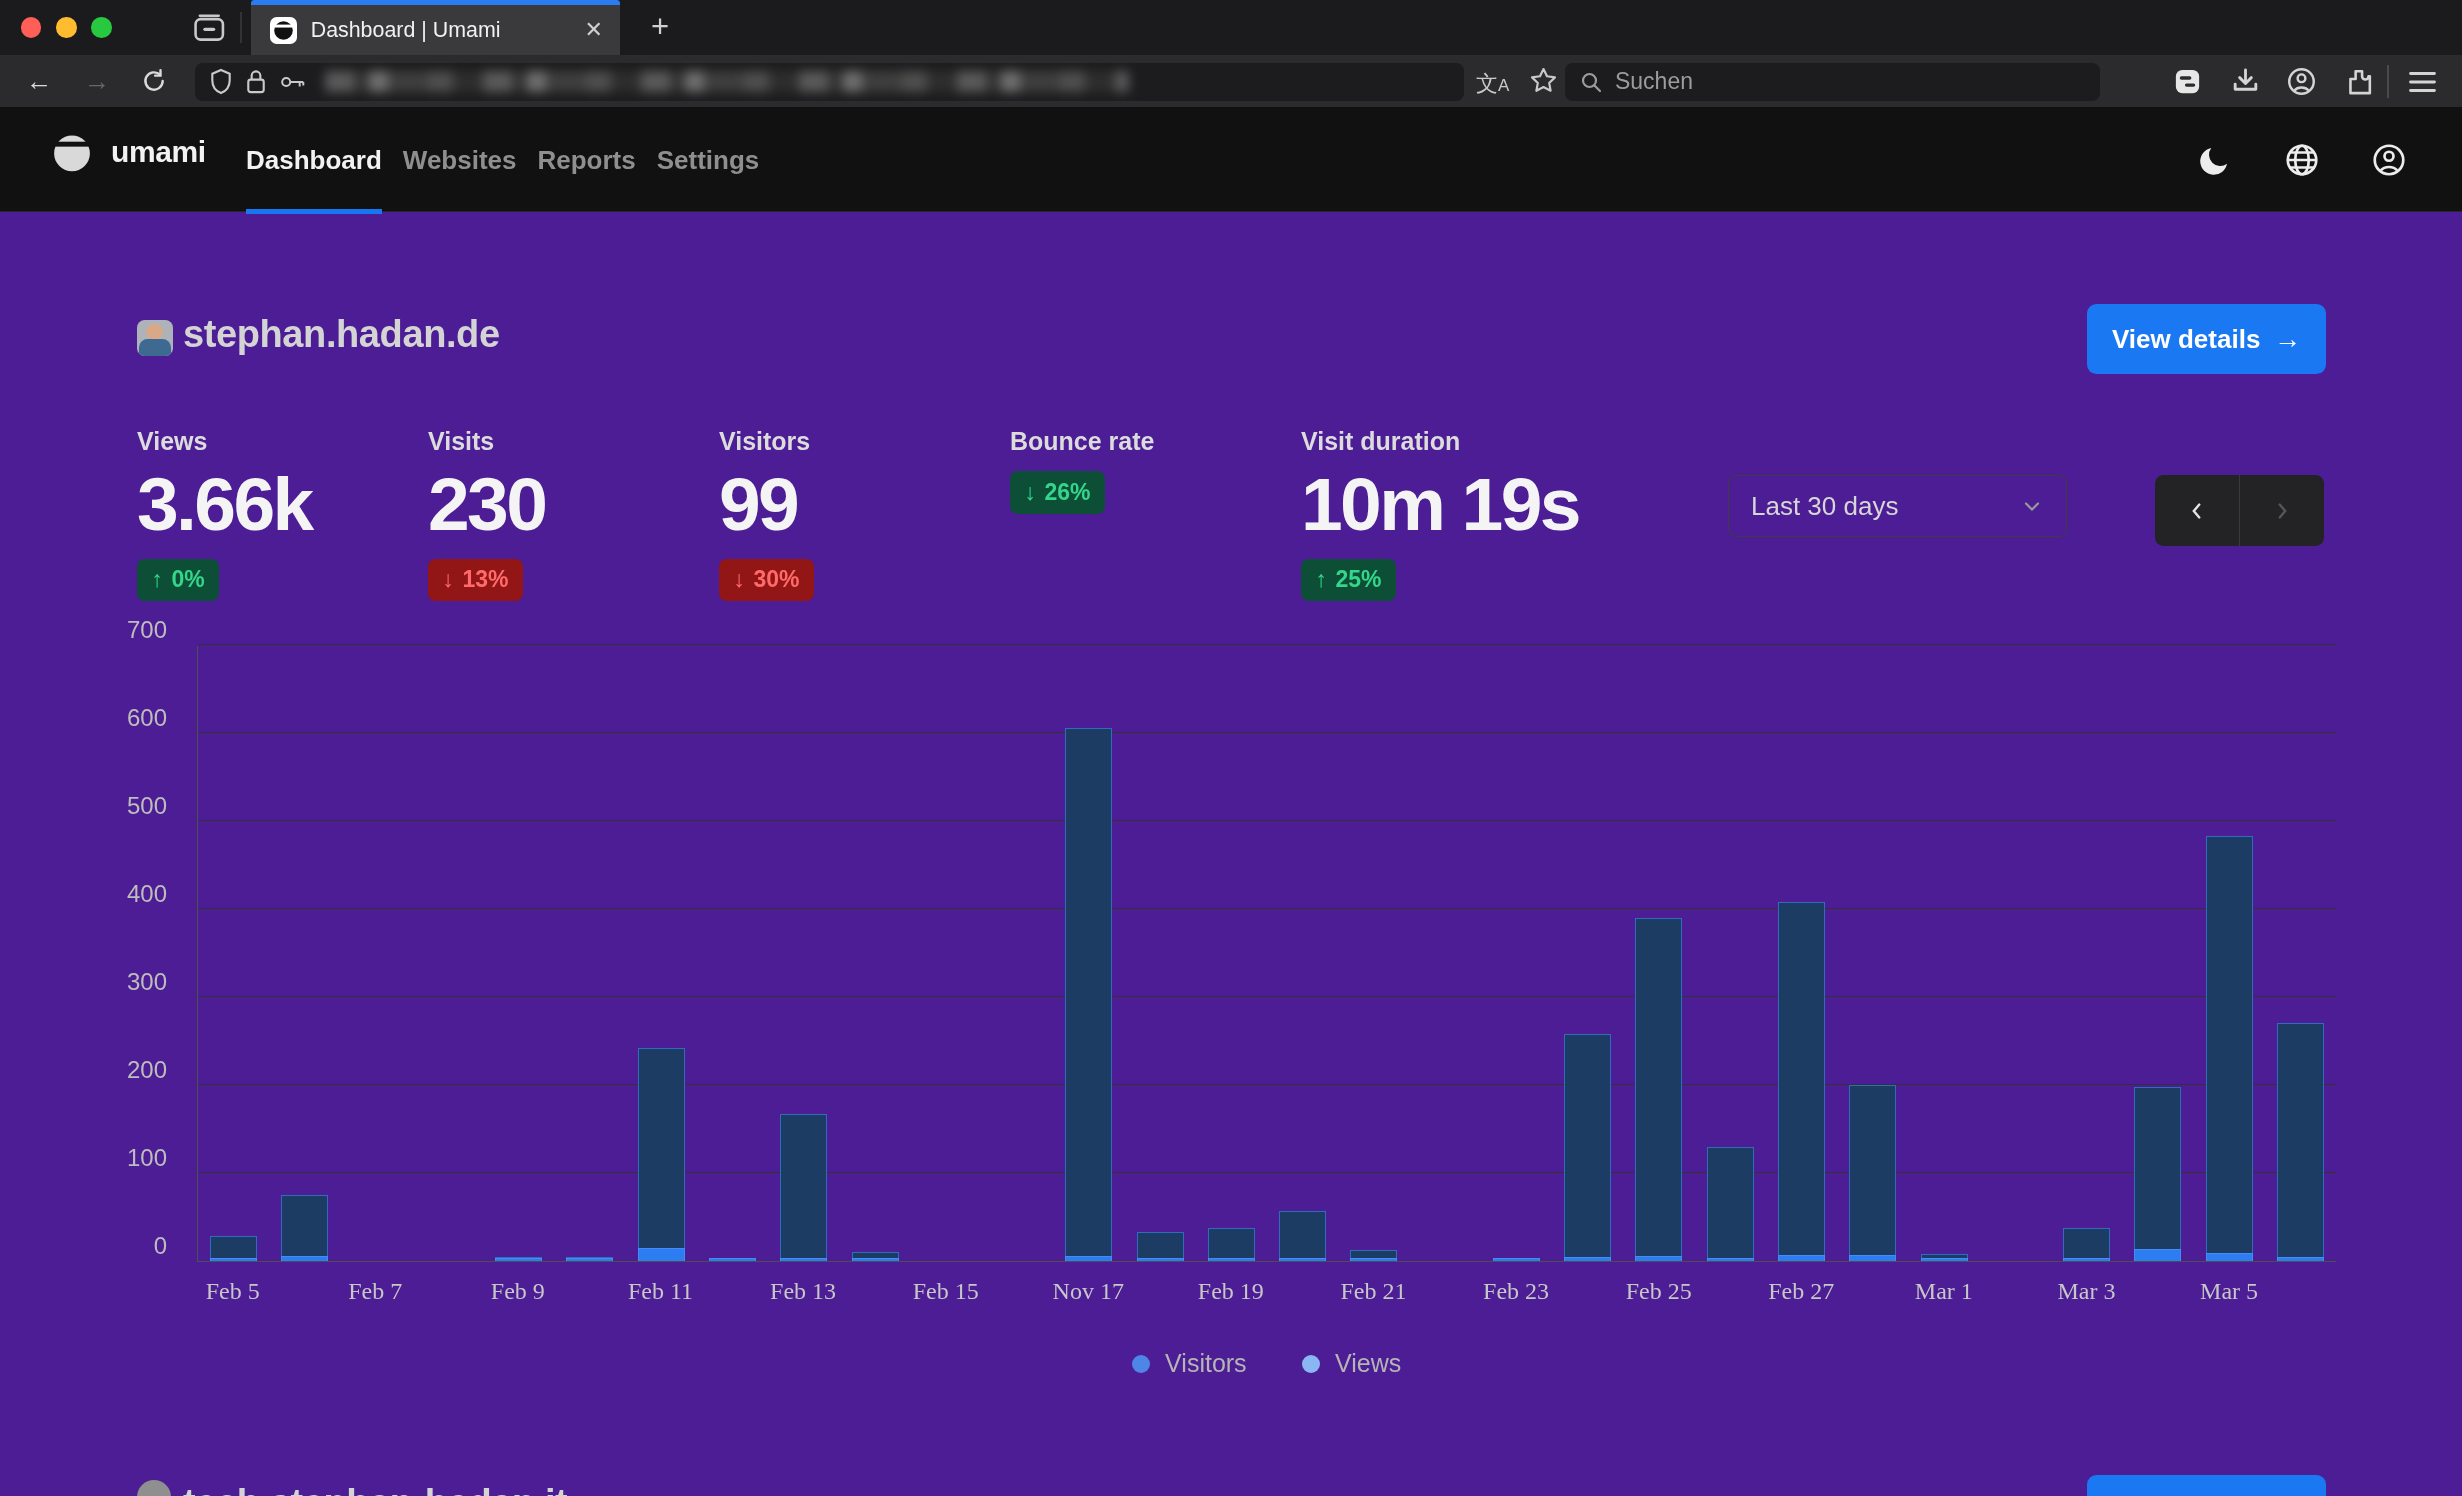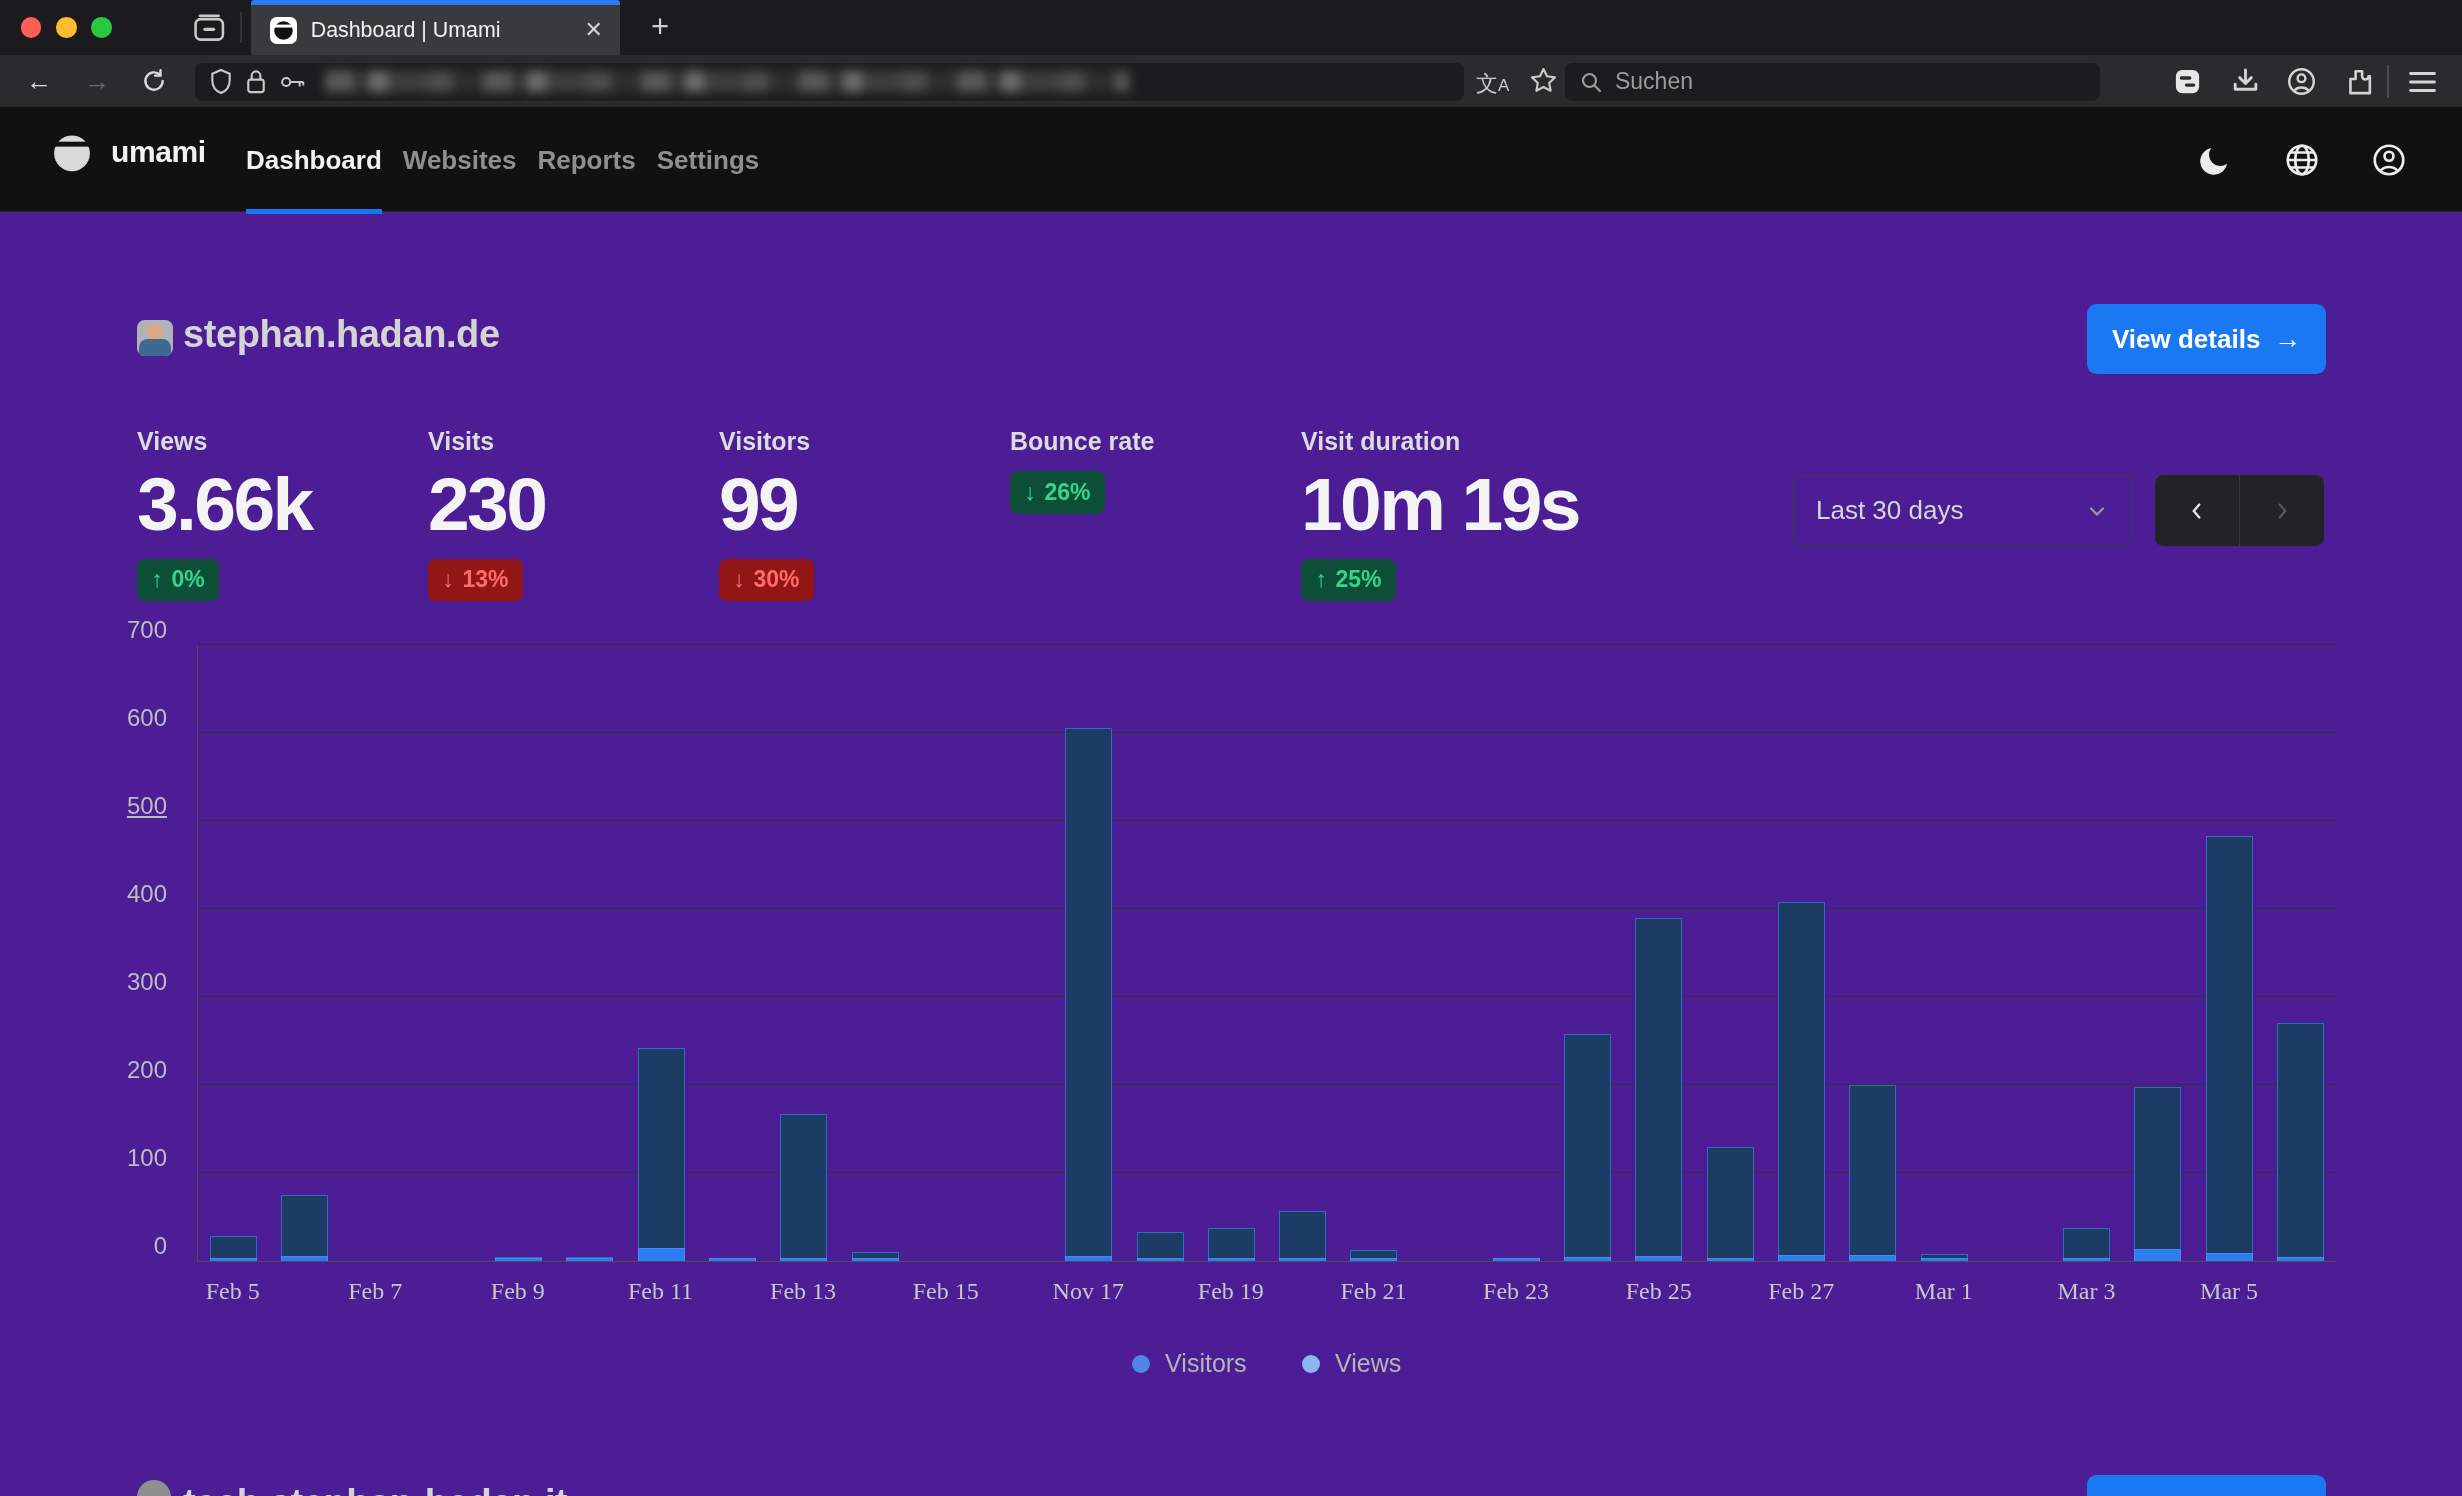--- a/index.html
+++ b/index.html
@@ -55,21 +55,21 @@
   
   .metrics{position:absolute;left:137px;top:427px;display:flex;}
   .metric{width:291px;}
   .m-label{font-size:25px;font-weight:600;color:#dcdcdc;}
   .m-value{margin-top:8.5px;font-size:75px;font-weight:800;color:#f4f4f4;letter-spacing:-2.6px;line-height:1.05;}
   .m-badge{display:inline-flex;align-items:center;gap:8.5px;margin-top:15.4px;padding:7.7px 14.5px;border-radius:7.7px;font-size:23px;font-weight:700;}
   .m-badge.pos{background:#0c4f36;color:#35d58c;}
   .m-badge.neg{background:#931616;color:#ff6b6b;}
 
   
-  .daterange{position:absolute;left:1793px;top:475px;width:339px;height:71px;border:1.7px solid #3e3e40;border-radius:8.5px;display:flex;align-items:center;padding:16px 22px;color:#d6d6d6;font-size:26px;}
+  .daterange{position:absolute;left:1728px;top:475px;width:339px;height:62px;border:1.7px solid #3e3e40;border-radius:8.5px;display:flex;align-items:center;padding:16px 22px;color:#d6d6d6;font-size:26px;}
   .daterange .chev{margin-left:auto;color:#9a9a9a;}
   .pager{position:absolute;left:2155px;top:475px;width:169px;height:71px;background:#232325;border-radius:8.5px;display:flex;}
   .pager .half{width:85px;display:flex;align-items:center;justify-content:center;}
   .pager .sep{width:1.7px;background:#3a3a3c;height:100%;}
   .pager .half.prev{color:#e4e4e4;}
   .pager .half.next{color:#565658;}
 
   
   .chart-plot{position:absolute;left:197px;top:646px;width:2139px;height:616px;border-left:1.7px solid #4e4e4e;border-bottom:1.7px solid #4e4e4e;}
   .gridline{position:absolute;left:0;width:100%;height:0.9px;background:#323232;}
@@ -309,21 +309,21 @@
         </svg>
     </div>
   </div>
 
   <div class="ylabels">
       <div class="ylabel" style="bottom: -12px;">0</div>
       <div class="ylabel" style="bottom: 76px;">100</div>
       <div class="ylabel" style="bottom: 164px;">200</div>
       <div class="ylabel" style="bottom: 252px;">300</div>
       <div class="ylabel" style="bottom: 340px;">400</div>
-      <div class="ylabel" style="bottom: 428px; text-decoration: underline;">500</div>
+      <div class="ylabel" style="bottom: 428px;">500</div>
       <div class="ylabel" style="bottom: 516px;">600</div>
       <div class="ylabel" style="bottom: 604px;">700</div>
     </div>
   <div class="chart-plot">
       <div class="gridline" style="bottom: 88px;"></div>
       <div class="gridline" style="bottom: 176px;"></div>
       <div class="gridline" style="bottom: 264px;"></div>
       <div class="gridline" style="bottom: 352px;"></div>
       <div class="gridline" style="bottom: 440px;"></div>
       <div class="gridline" style="bottom: 528px;"></div>

